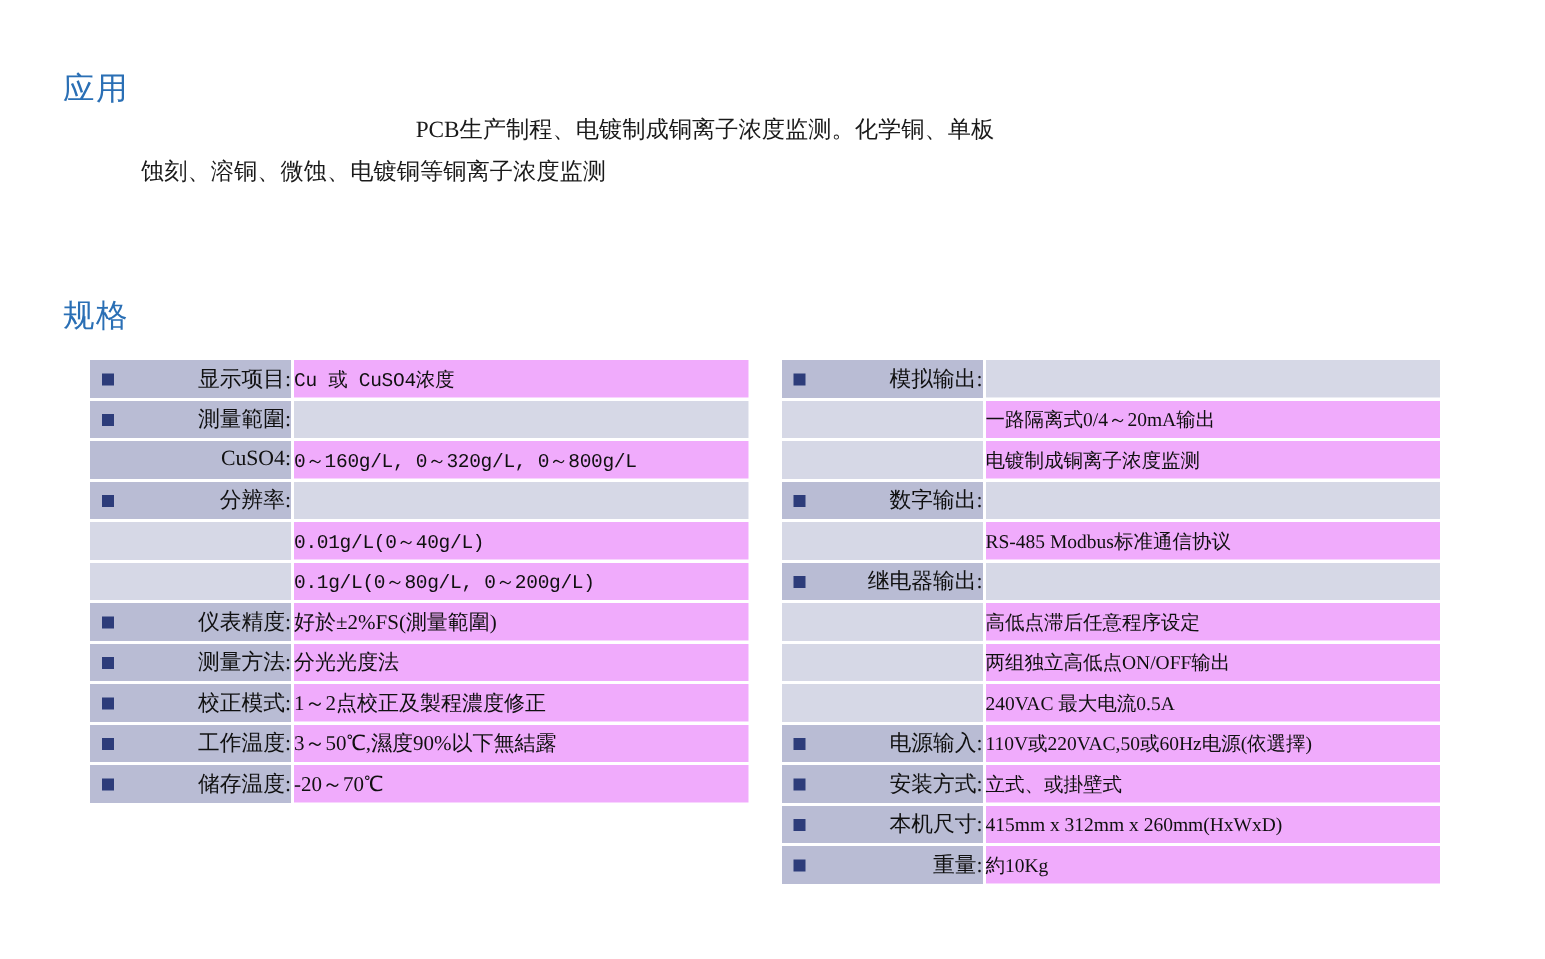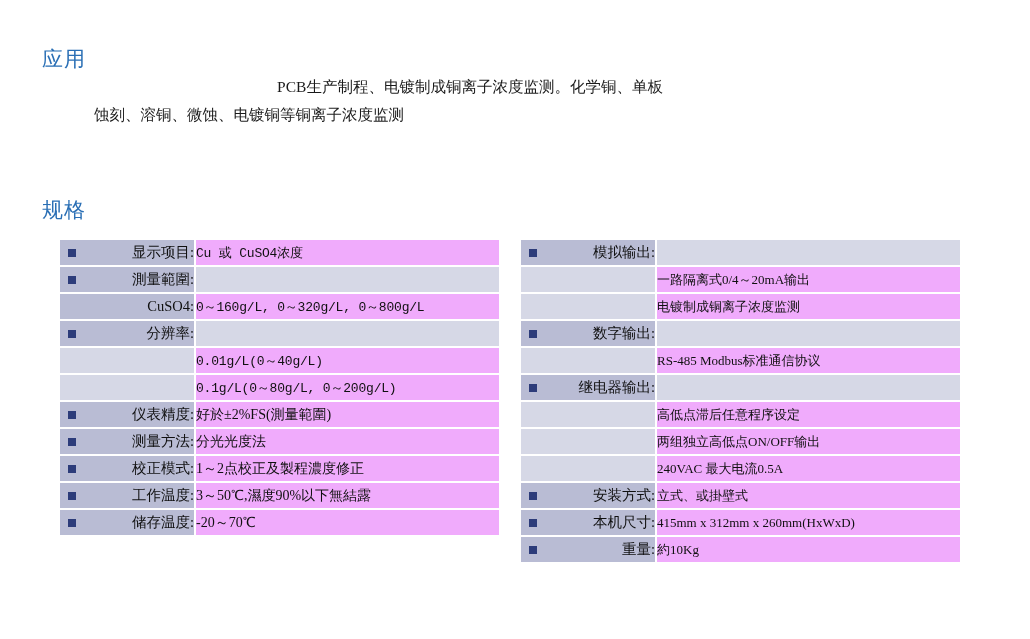--- a/index.html
+++ b/index.html
@@ -205,20 +205,24 @@
             </tr>
             <tr>
               <td class="label empty nobullet"><span></span></td>
               <td class="value small"><span>两组独立高低点ON/OFF输出</span></td>
             </tr>
             <tr>
               <td class="label empty nobullet"><span></span></td>
               <td class="value small"><span>240VAC 最大电流0.5A</span></td>
             </tr>
             <tr>
+              <td class="label"><span class="sq"></span><span>电源输入:</span></td>
+              <td class="value small"><span>110V或220VAC,50或60Hz电源(依選擇)</span></td>
+            </tr>
+            <tr>
               <td class="label"><span class="sq"></span><span>安装方式:</span></td>
               <td class="value small"><span>立式、或掛壁式</span></td>
             </tr>
             <tr>
               <td class="label"><span class="sq"></span><span>本机尺寸:</span></td>
               <td class="value small"><span>415mm x 312mm x 260mm(HxWxD)</span></td>
             </tr>
             <tr>
               <td class="label"><span class="sq"></span><span>重量:</span></td>
               <td class="value small"><span>約10Kg</span></td>

